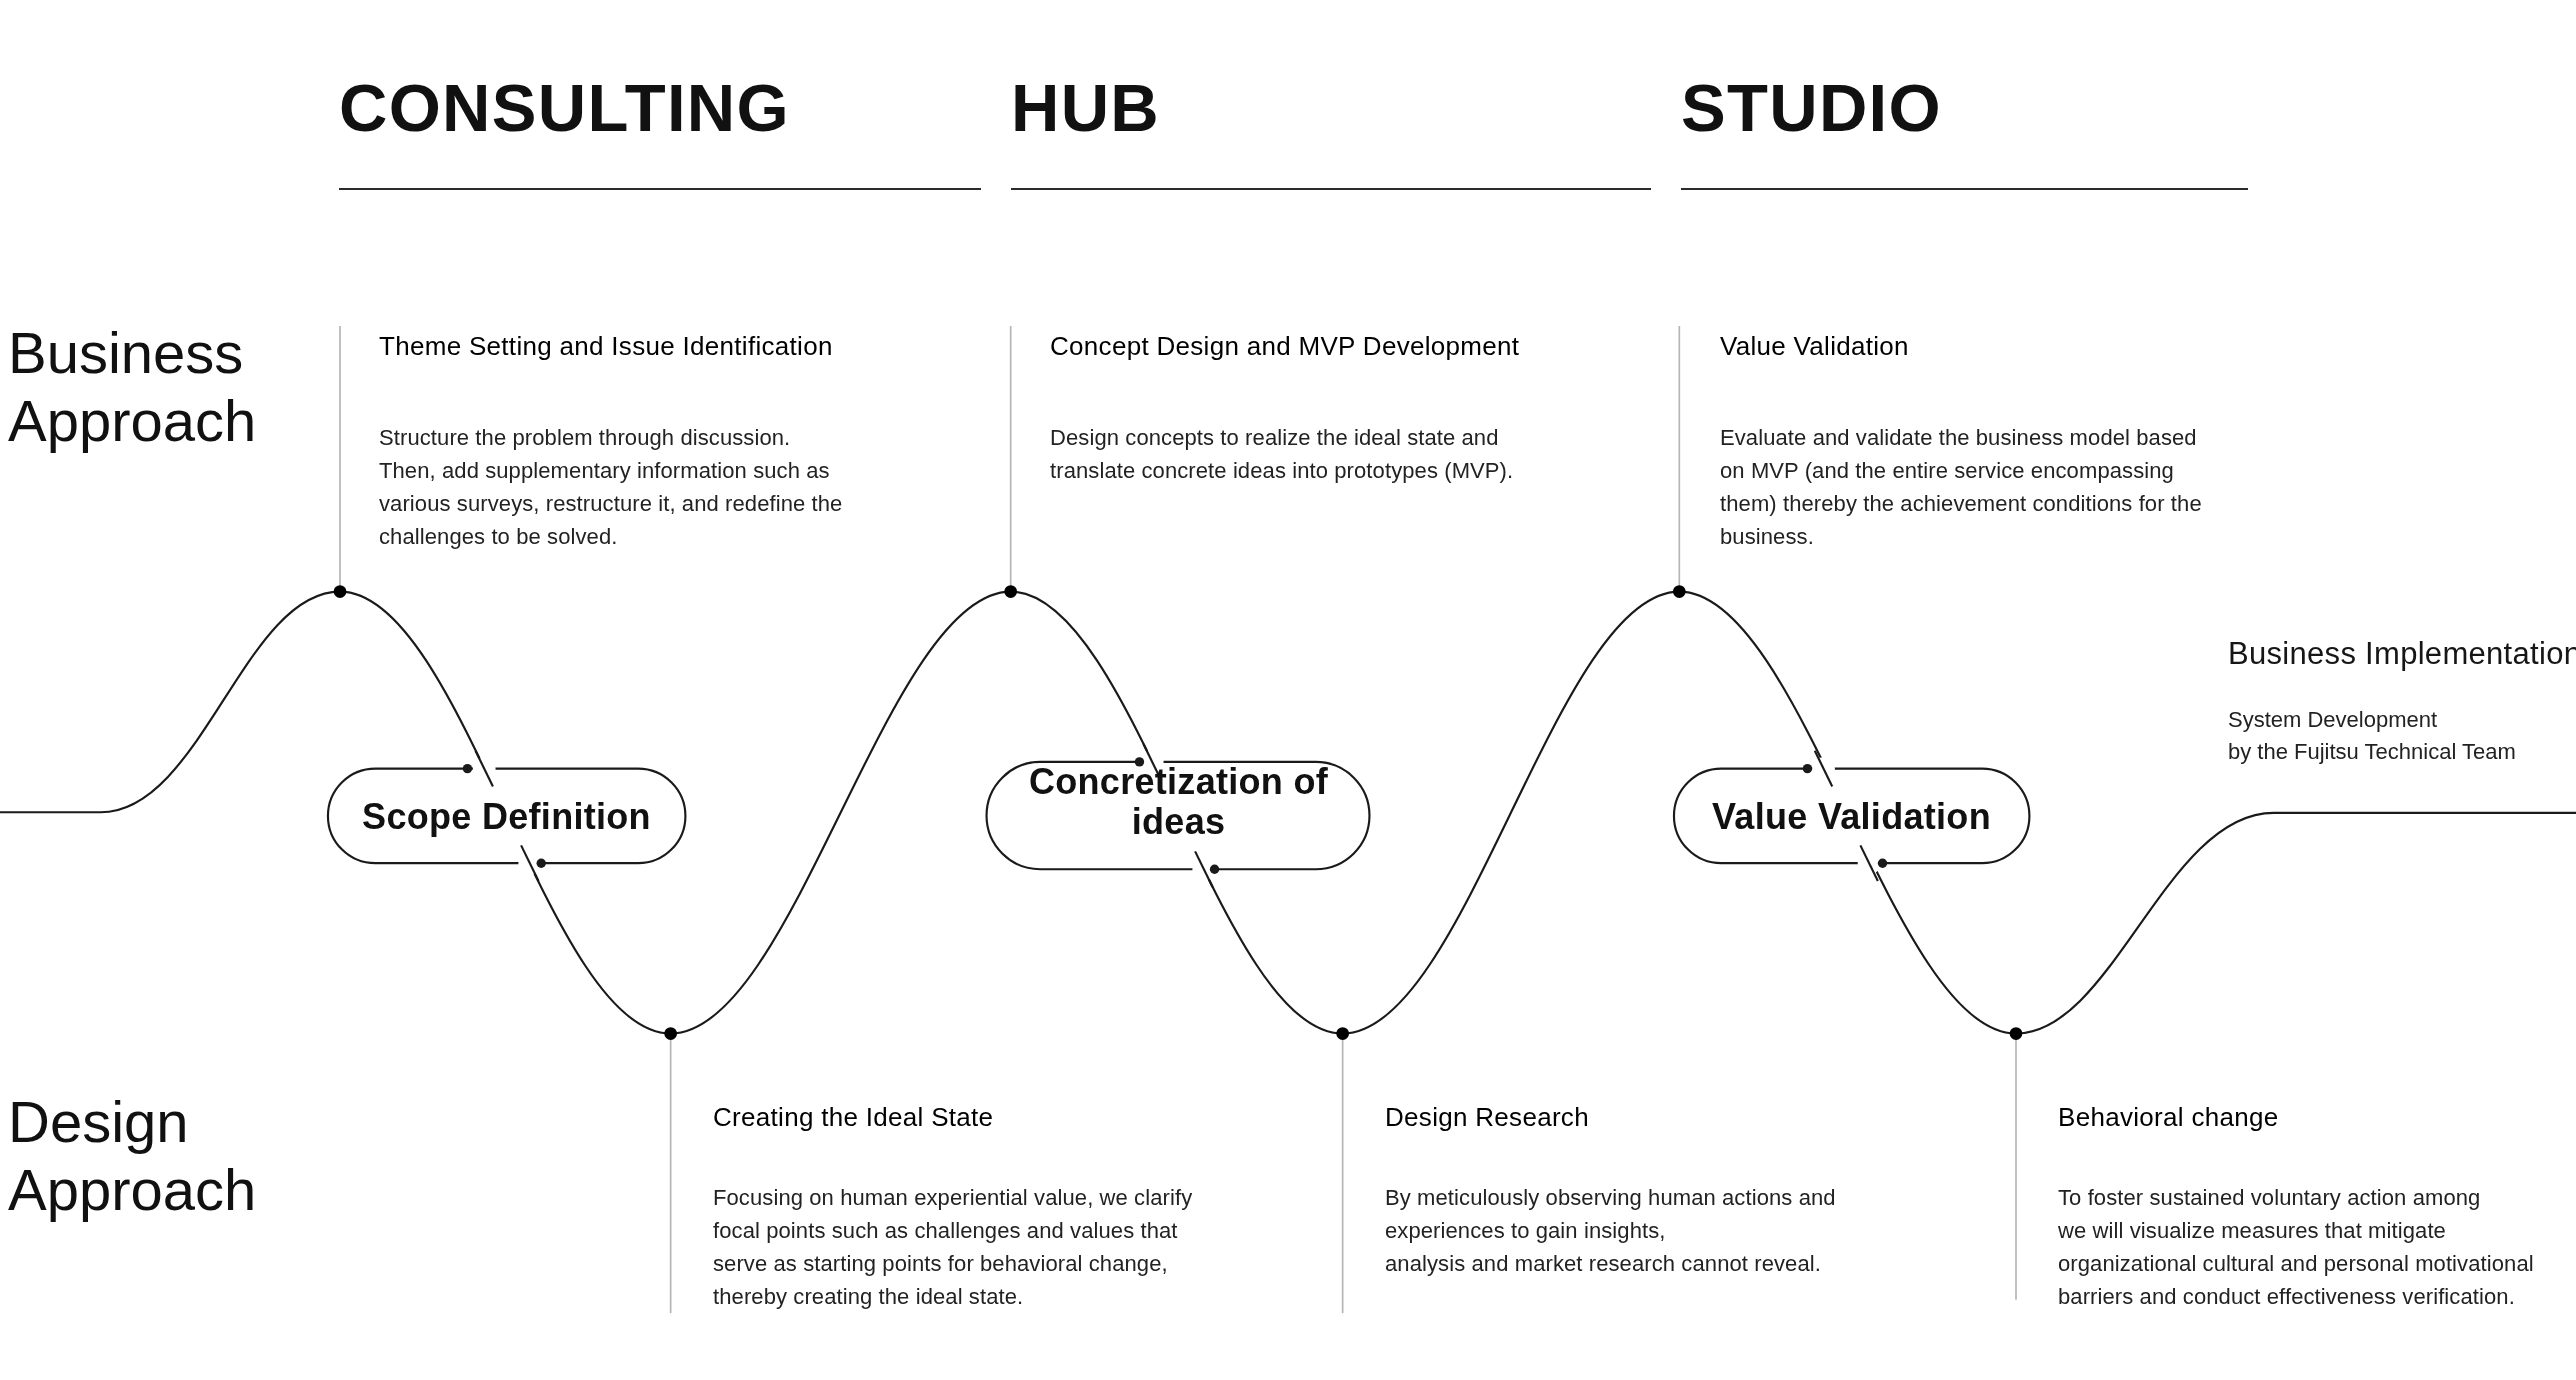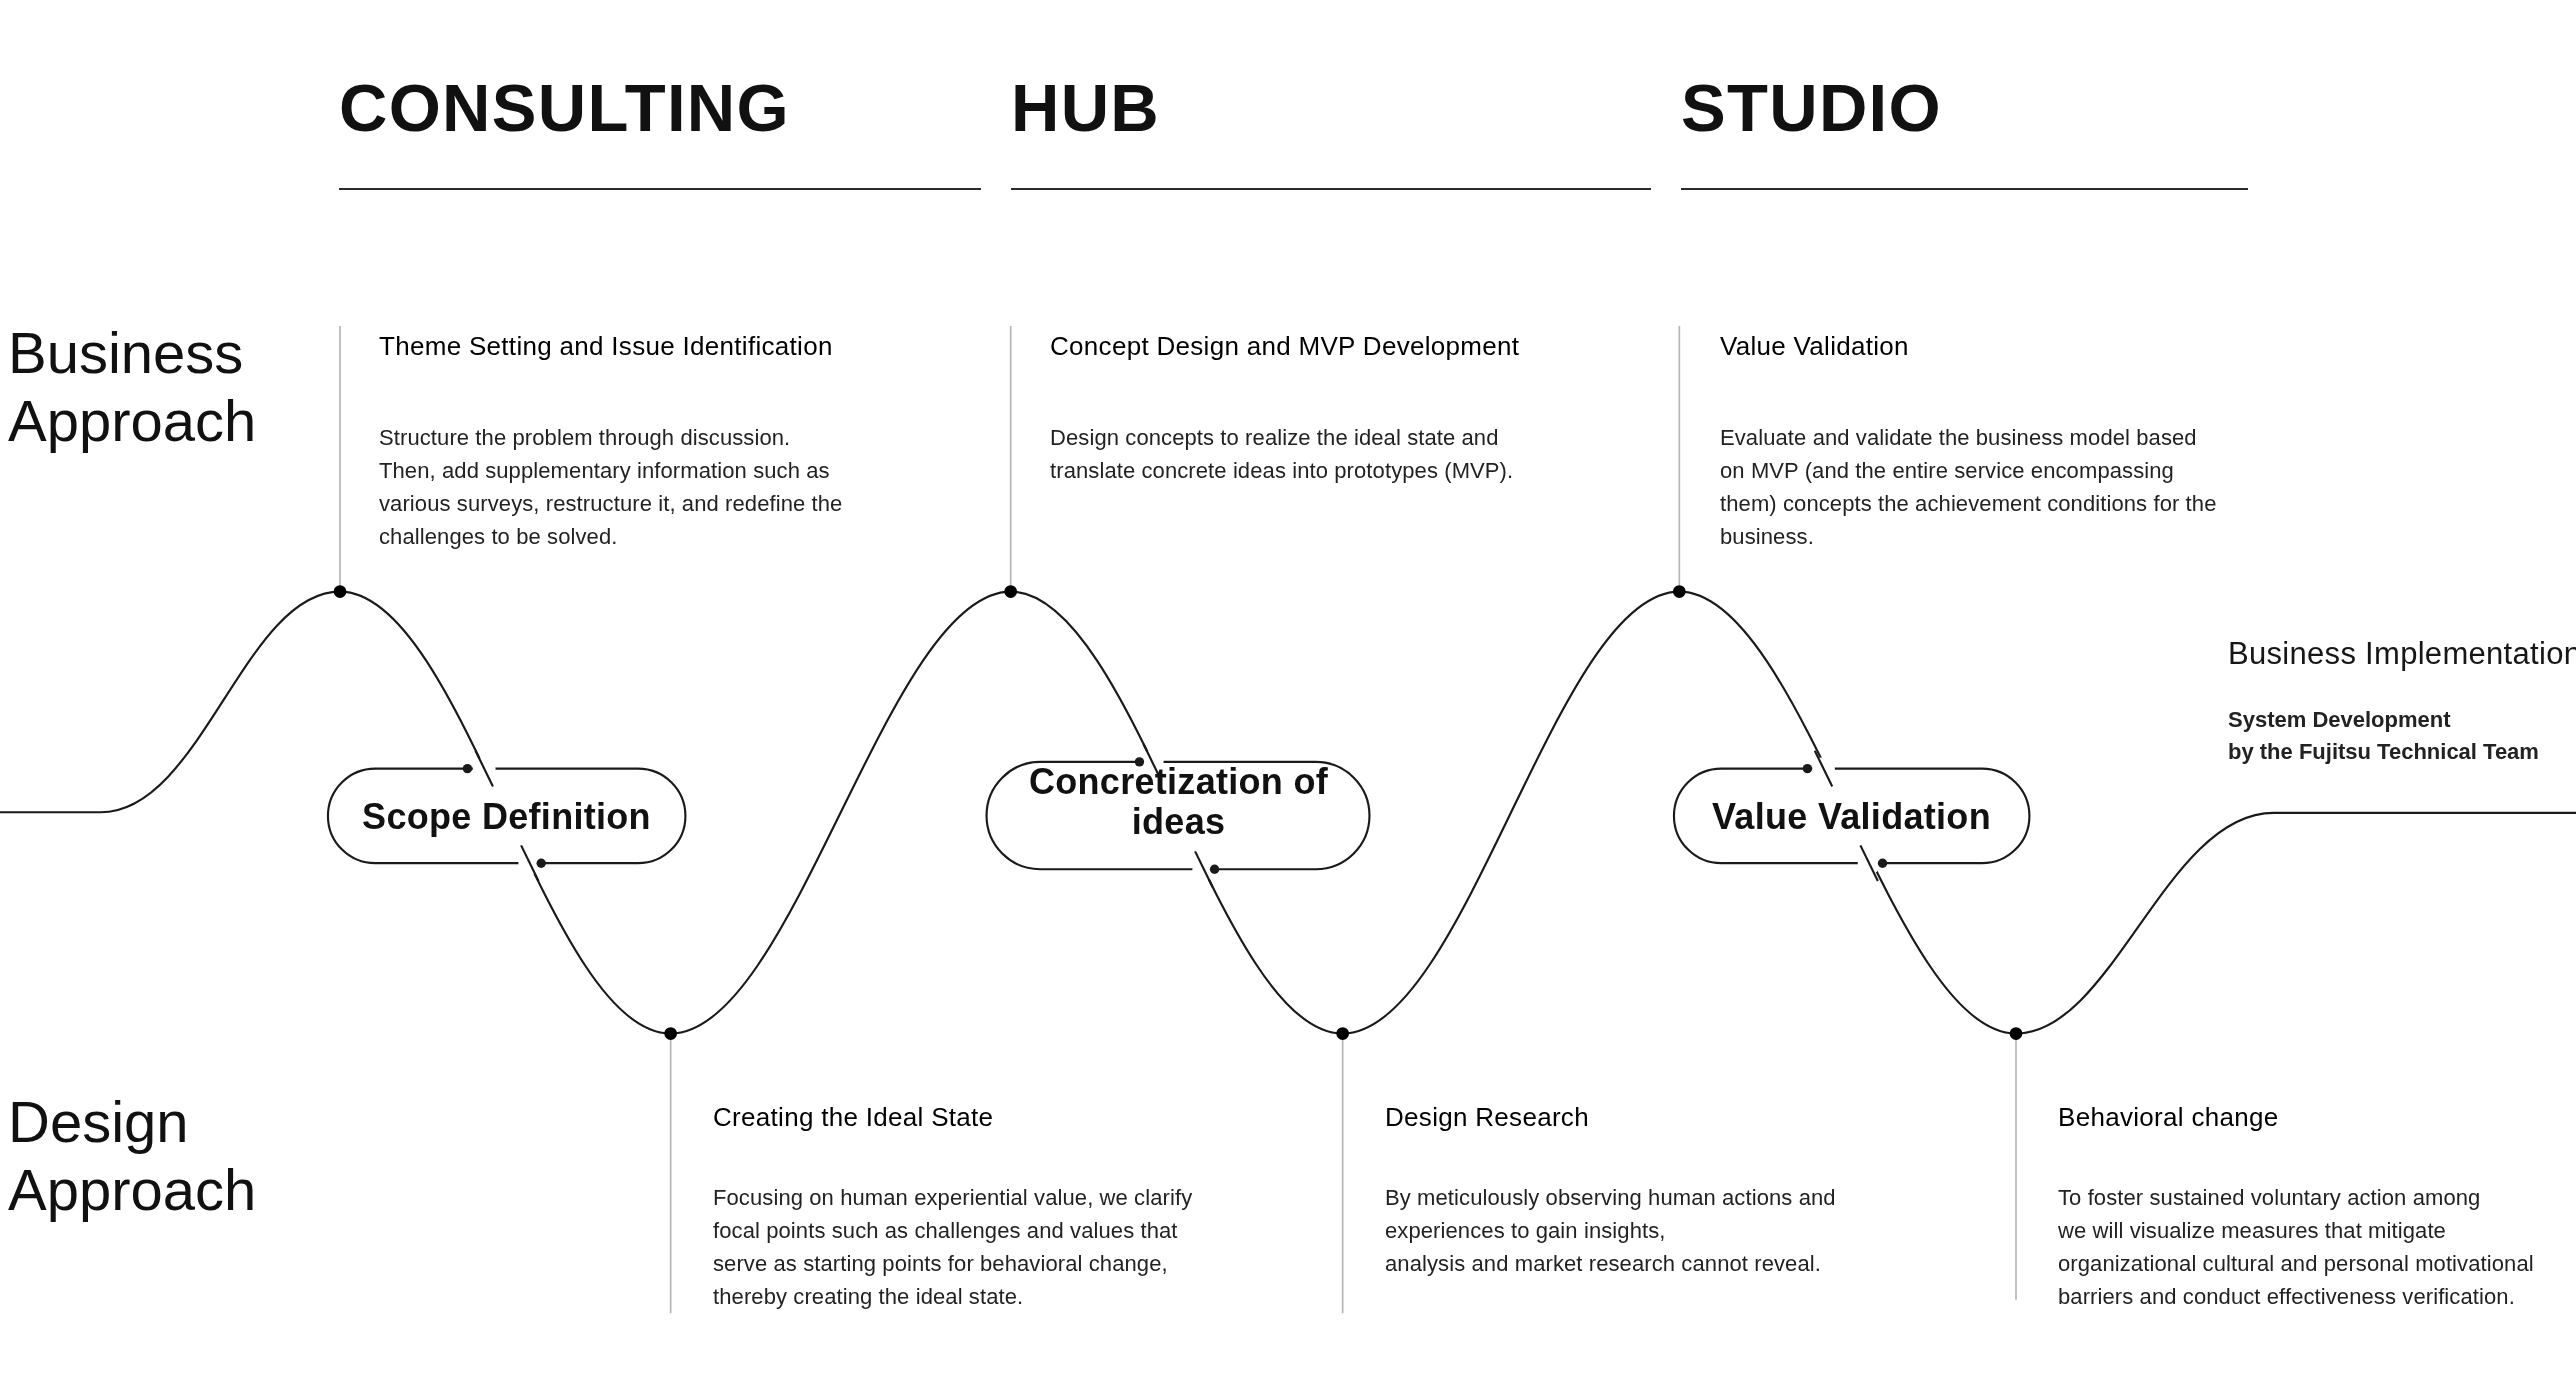--- a/index.html
+++ b/index.html
@@ -23,21 +23,21 @@
     white-space:nowrap;line-height:1.2;
   }
   .phase-body{
     font-size:22px;font-weight:400;color:#222;line-height:33px;
     letter-spacing:0.1px;white-space:nowrap;
   }
   .impl-heading{
     font-size:31px;font-weight:400;letter-spacing:0.3px;color:#161616;white-space:nowrap;
   }
   .impl-body{
-    font-size:22px;font-weight:700;color:#222;line-height:31.5px;white-space:nowrap;
+    font-size:22px;font-weight:400;color:#222;line-height:31.5px;white-space:nowrap;
   }
   .pill-label{
     display:flex;align-items:center;justify-content:center;text-align:center;
     font-size:36px;font-weight:700;color:#111;line-height:40px;letter-spacing:0.3px;
   }
   .pill-label .inner{max-width:322px;}
 </style>
 </head>
 <body>
 
@@ -133,21 +133,21 @@
 <div class="abs phase-heading" style="left:1050px;top:331px">Concept Design and MVP Development</div>
 <div class="abs phase-body" style="left:1050px;top:421px">
     <div>Design concepts to realize the ideal state and</div>
     <div>translate concrete ideas into prototypes (MVP).</div>
   </div>
 
 <div class="abs phase-heading" style="left:1720px;top:331px">Value Validation</div>
 <div class="abs phase-body" style="left:1720px;top:421px">
     <div>Evaluate and validate the business model based</div>
     <div>on MVP (and the entire service encompassing</div>
-    <div>them) concepts the achievement conditions for the</div>
+    <div>them) thereby the achievement conditions for the</div>
     <div>business.</div>
   </div>
 
 <div class="abs phase-heading" style="left:713px;top:1102px">Creating the Ideal State</div>
 <div class="abs phase-body" style="left:713px;top:1181px">
     <div>Focusing on human experiential value, we clarify</div>
     <div>focal points such as challenges and values that</div>
     <div>serve as starting points for behavioral change,</div>
     <div>thereby creating the ideal state.</div>
   </div>

